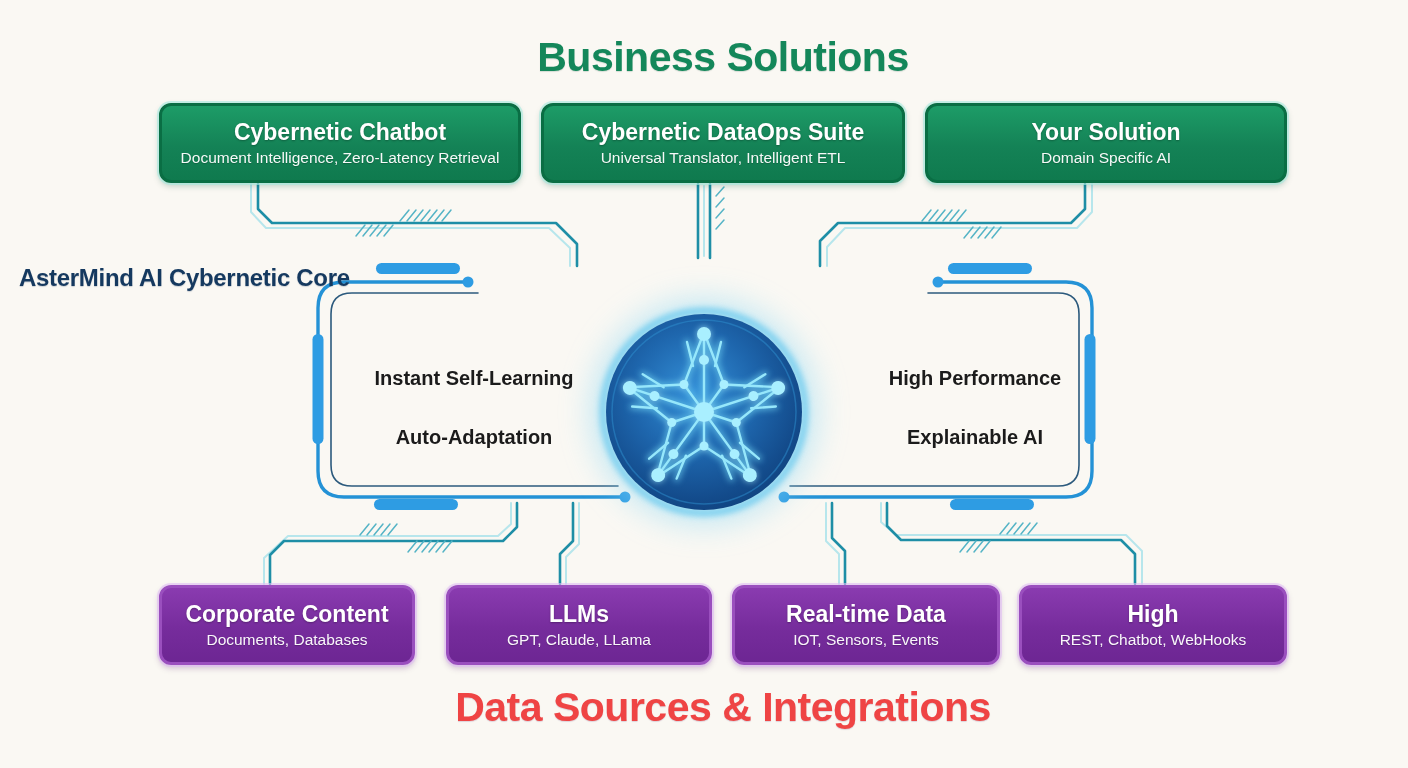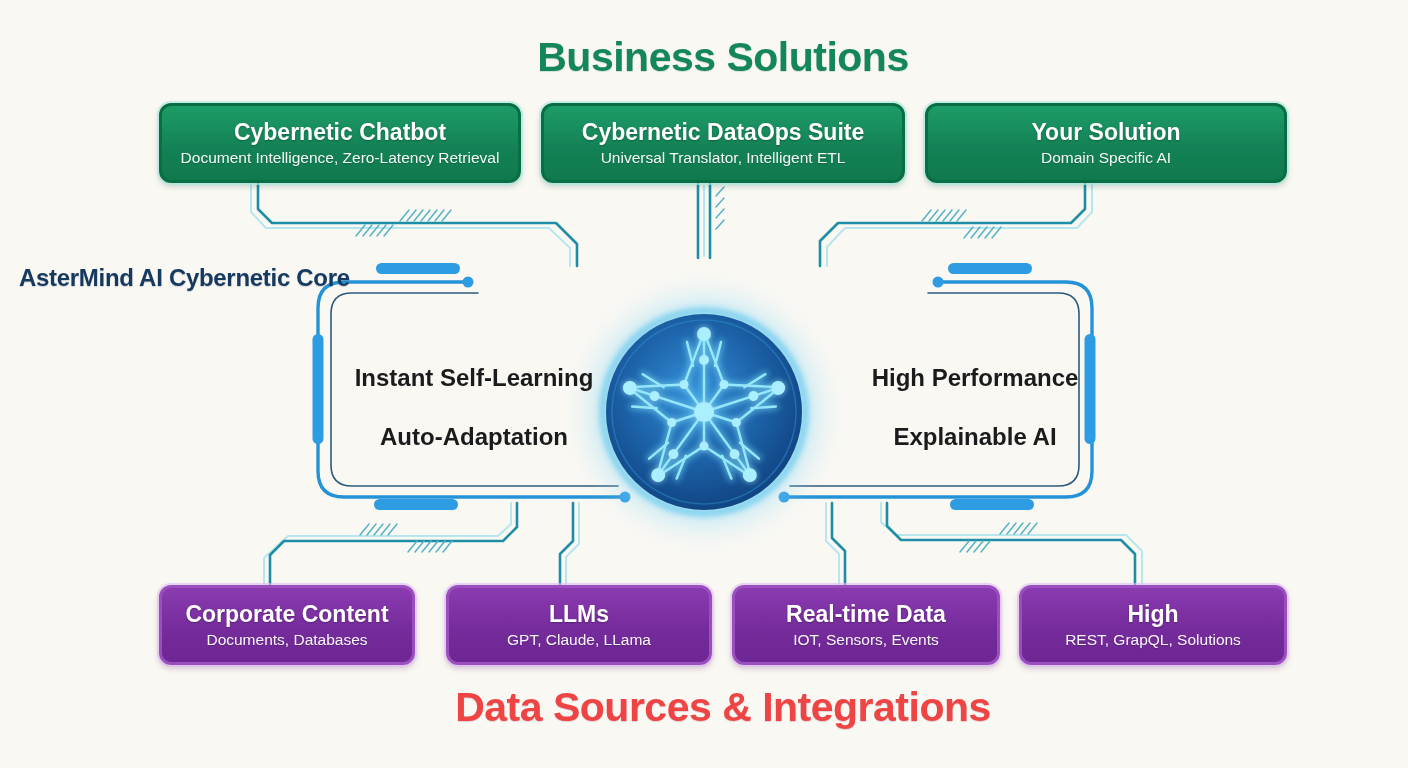--- a/index.html
+++ b/index.html
@@ -38,21 +38,21 @@
   .box-title{font-weight:700;font-size:23px;line-height:1.15;text-shadow:0 1px 2px rgba(0,0,0,.28);}
   .box-sub{font-weight:400;font-size:15.5px;margin-top:4px;opacity:.96;text-shadow:0 1px 1px rgba(0,0,0,.22);}
 
   .core-title{
     position:absolute;top:264px;left:0;width:100%;text-align:left;
     font-weight:700;font-size:24px;color:#15395f;letter-spacing:-0.3px;
     text-shadow:0 1px 1px rgba(10,40,80,.18);
   }
   .feature{
     position:absolute;transform:translate(-50%,-50%);
-    font-weight:600;font-size:24px;color:#1b1b1b;white-space:nowrap;
+    font-weight:600;font-size:20px;color:#1b1b1b;white-space:nowrap;
   }
 </style>
 </head>
 <body>
 
 <div class="stage">
 
   <svg class="decor" width="1408" height="768" viewBox="0 0 1408 768">
     <defs>
       <radialGradient id="coreGrad" cx="45%" cy="40%" r="70%">
@@ -213,19 +213,19 @@
     <div class="node-box pbox" style="left:713px;width:268px">
       <div class="box-title">Real-time Data</div>
       <div class="box-sub">IOT, Sensors, Events</div>
     </div>
     <div class="node-box pbox" style="left:427px;width:266px">
       <div class="box-title">LLMs</div>
       <div class="box-sub">GPT, Claude, LLama</div>
     </div>
     <div class="node-box pbox" style="left:1000px;width:268px">
       <div class="box-title">High</div>
-      <div class="box-sub">REST, GrapQL, Solutions</div>
+      <div class="box-sub">REST, Chatbot, WebHooks</div>
     </div>
 
     <div class="main-title title-bottom">Data Sources &amp; Integrations</div>
   </div>
 
 </div>
 
 </body></html>

